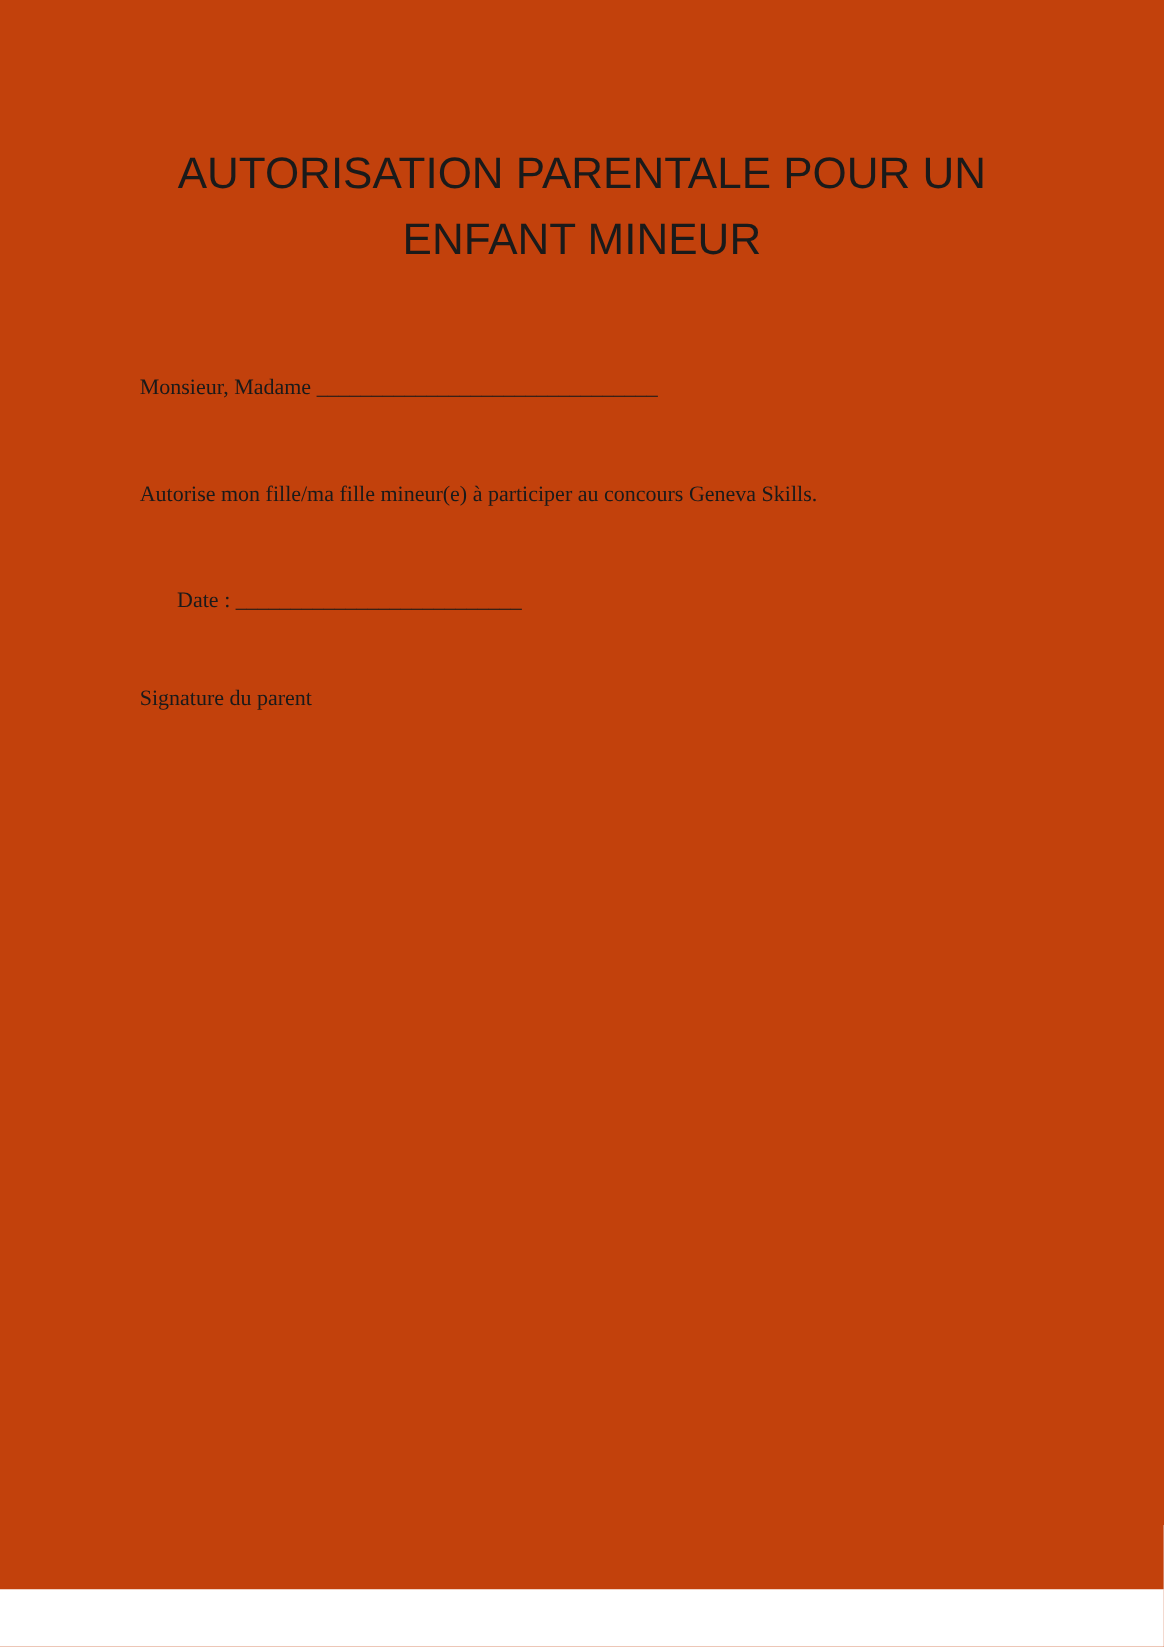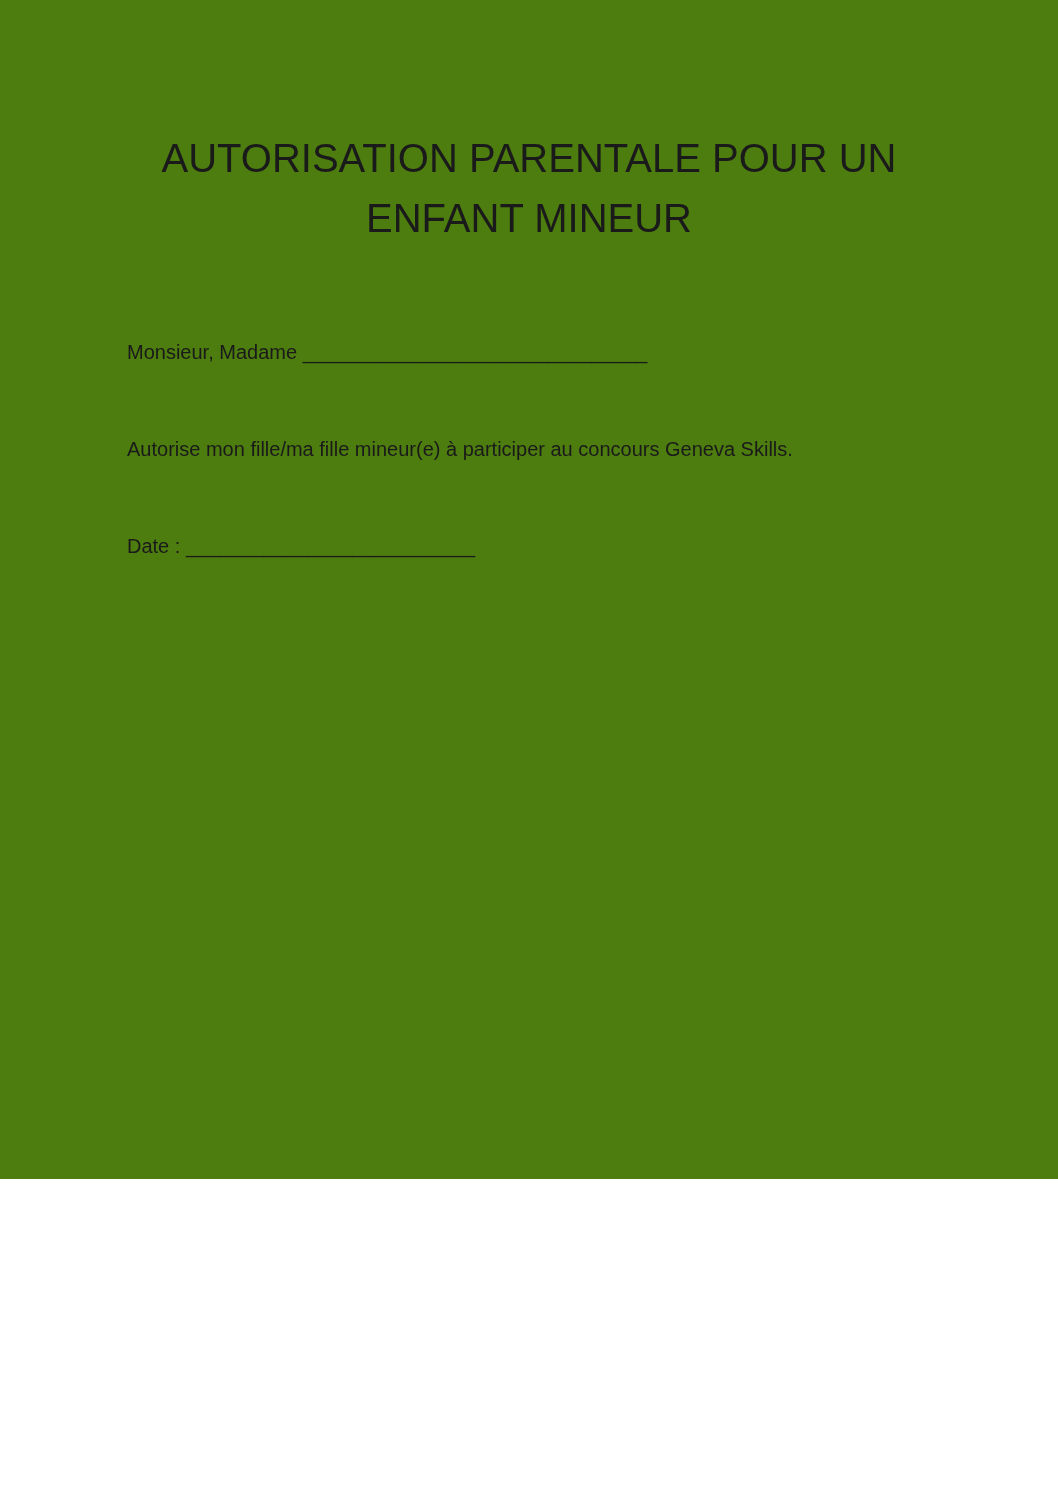--- a/index.html
+++ b/index.html
@@ -2,52 +2,54 @@
 <html><head>
 <meta charset="utf-8">
 <style>
   * { margin: 0; padding: 0; box-sizing: border-box; }
   html, body {
     background: #ffffff;
   }
   .page {
     position: relative;
     width: 1058px;
-    height: 1179px;
-    background: #4d7c0f;
+    height: 1445px;
+    background: #c2410c;
     color: #000000;
     font-family: "Liberation Sans", sans-serif;
     overflow: hidden;
   }
   .doc-title {
     margin: 0 auto;
     padding-top: 128px;
     max-width: 880px;
     text-align: center;
     font-size: 40px;
     line-height: 60px;
     font-weight: 400;
     color: #1a1a1a;
   }
   .body-text {
     padding: 0 127px;
+    font-family: Liberation Serif, serif;
   }
   .para {
     font-size: 20px;
     line-height: 24px;
     font-weight: 400;
     color: #1a1a1a;
     margin: 0 0 73px 0;
     white-space: pre-wrap;
   }
   .para.first {
     margin-top: 92px;
   }
   .para.date-line {
     margin-bottom: 65px;
+    margin-left: 34px;
   }
   .blank-line {
     letter-spacing: 0;
   }
 </style>
 </head>
 <body>
 
 <div class="page">
 
@@ -55,15 +57,16 @@
 
   <div class="body-text">
 
     <p class="para first"><span>Monsieur, Madame </span><span class="blank-line">_______________________________</span></p>
 
     <p class="para">Autorise mon fille/ma fille mineur(e) à participer au concours Geneva Skills.</p>
 
 
     <p class="para date-line"><span>Date : </span><span class="blank-line">__________________________</span></p>
 
+    <p class="para">Signature du parent</p>
 
   </div>
 </div>
 
 </body></html>

